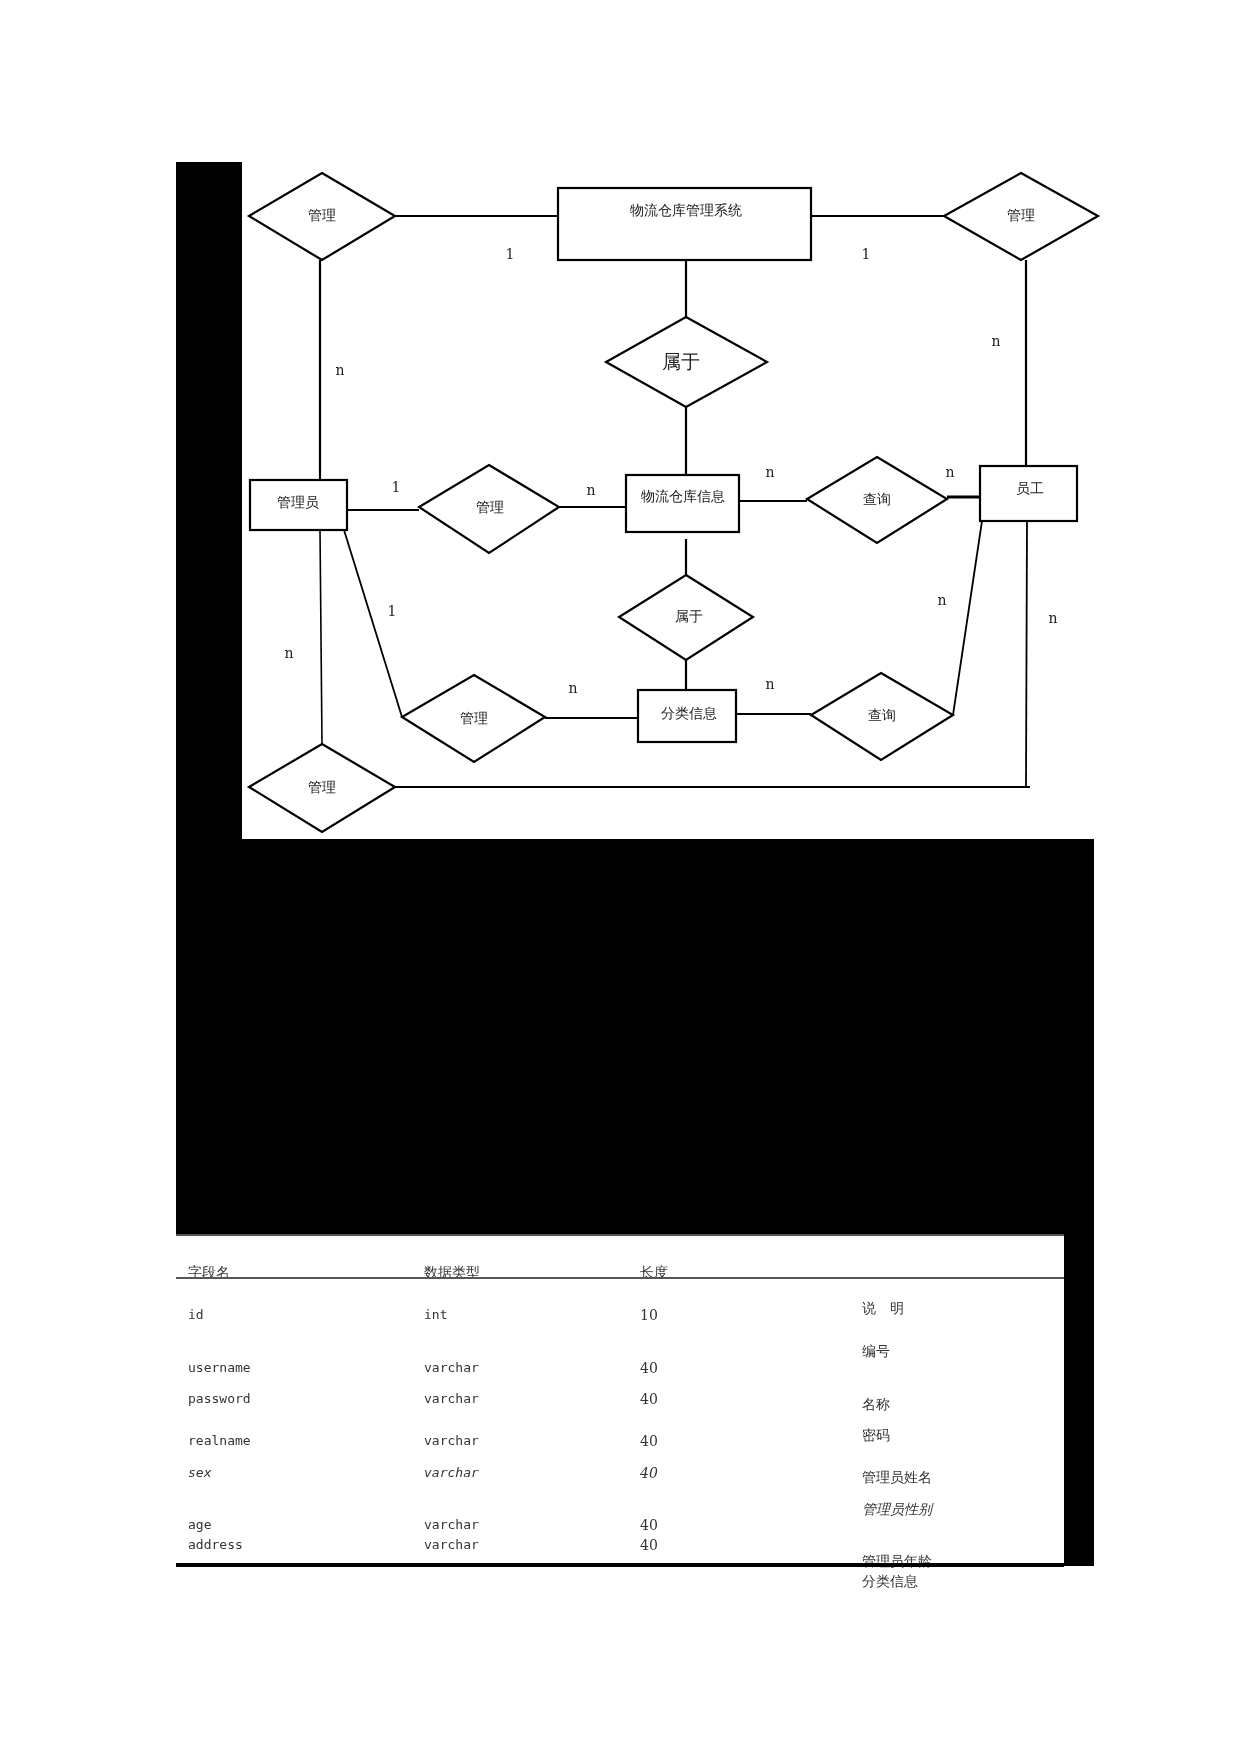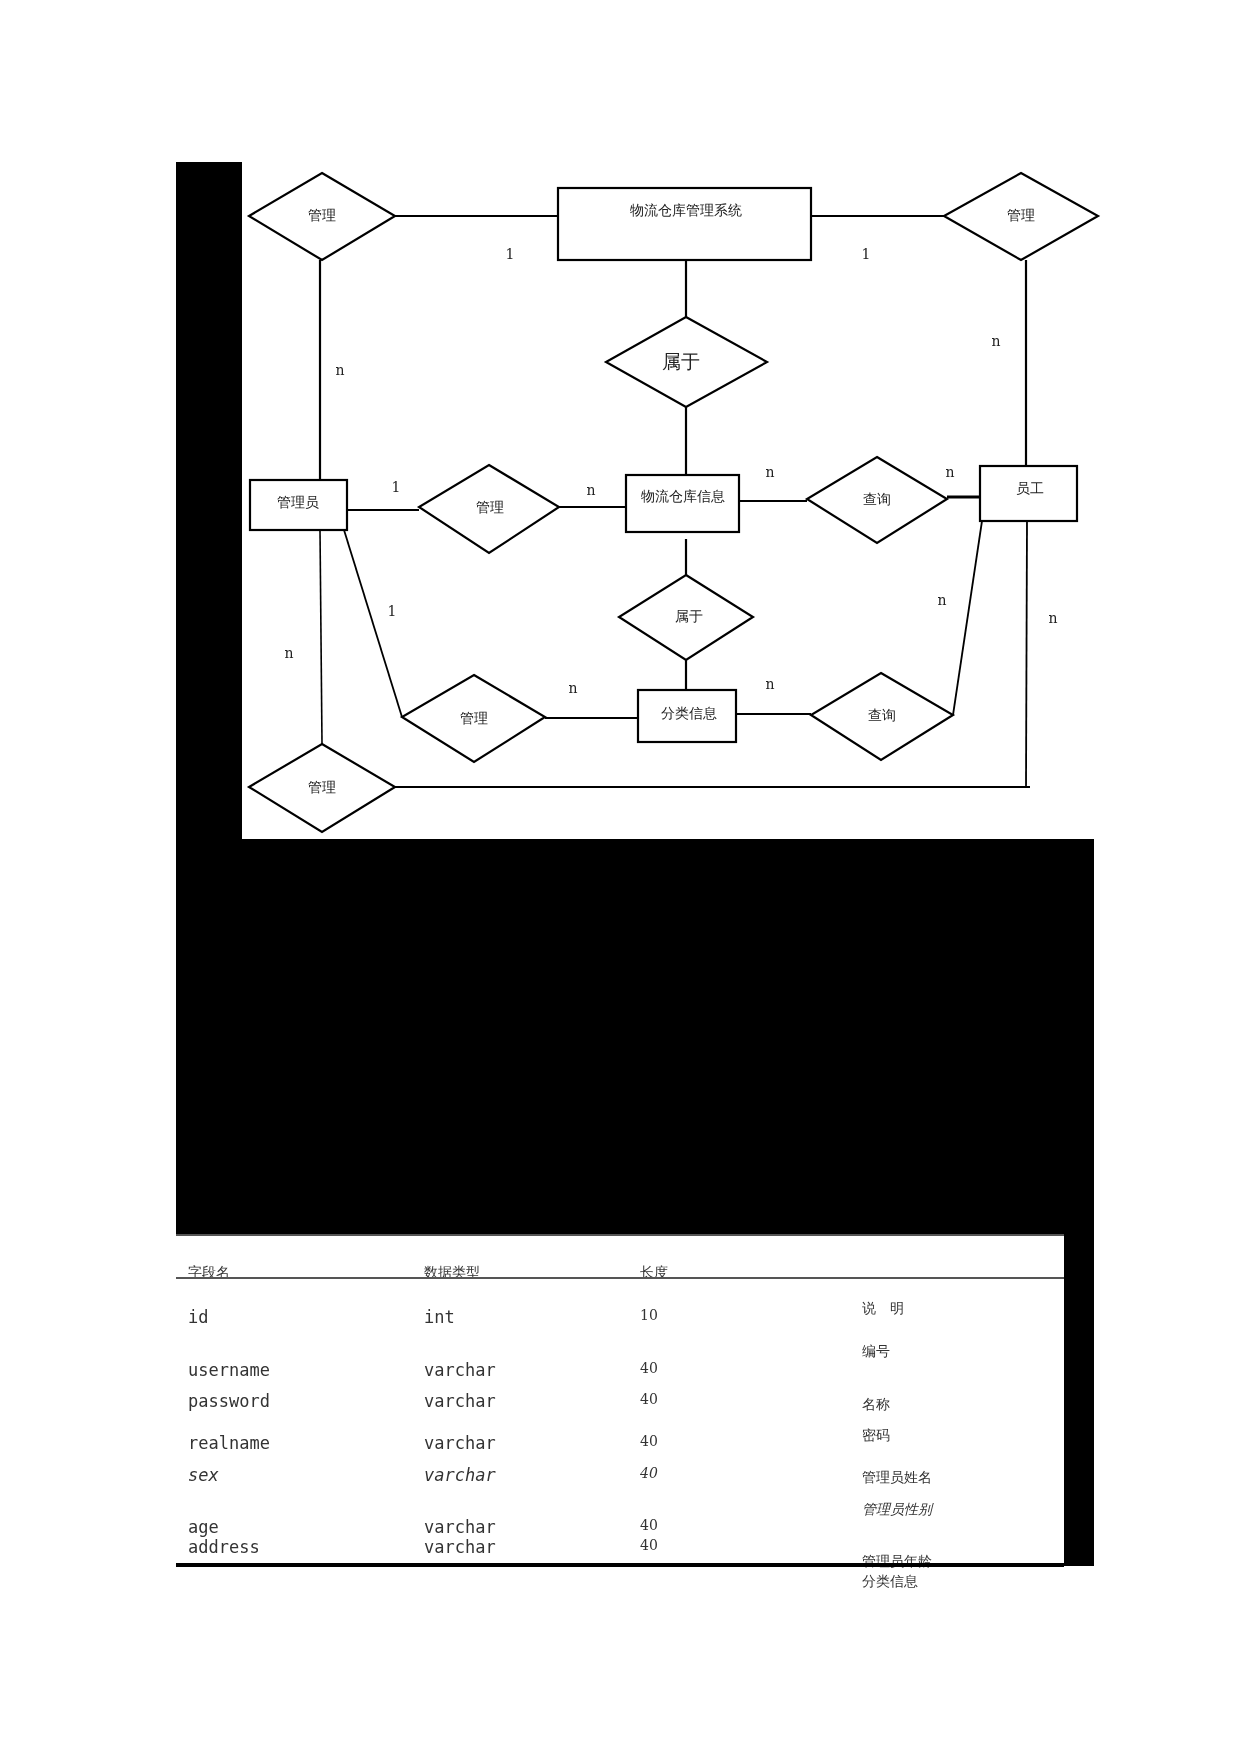--- a/index.html
+++ b/index.html
@@ -10,21 +10,21 @@
   #diagram svg { position:absolute; left:0; top:0; }
   .lbl { position:absolute; font-size:14px; transform:translate(-50%,-50%); white-space:nowrap; color:#222;
          font-family:"DejaVu Sans", sans-serif; }
   .card { position:absolute; font-size:14px; transform:translate(-50%,-50%); color:#222;
           font-family:"DejaVu Serif", serif; }
   .big { font-size:19px; }
   #table { position:absolute; left:176px; top:1234px; width:888px; height:332px; background:#fff; }
   .rule { position:absolute; left:0; width:888px; background:#555; }
   .row { position:absolute; left:0; width:888px; height:22px; font-size:14px; }
   .cell { position:absolute; top:0; white-space:nowrap; color:#333; }
-  .mono { font-family:"DejaVu Sans Mono", monospace; font-size:17px; }
+  .mono { font-family:"DejaVu Sans Mono", monospace; font-size:13px; }
   .c0 { left:12px; } .c1 { left:248px; } .c2 { left:464px; } .c3 { left:686px;margin-top:36px; }
 </style>
 </head>
 <body>
 
 <div class="blk" style="left:176px; top:162px; width:66px; height:1072px;"></div>
 <div class="blk" style="left:176px; top:839px; width:918px; height:395px;"></div>
 <div class="blk" style="left:1064px; top:1234px; width:30px; height:332px;"></div>
 
 <div id="diagram">

